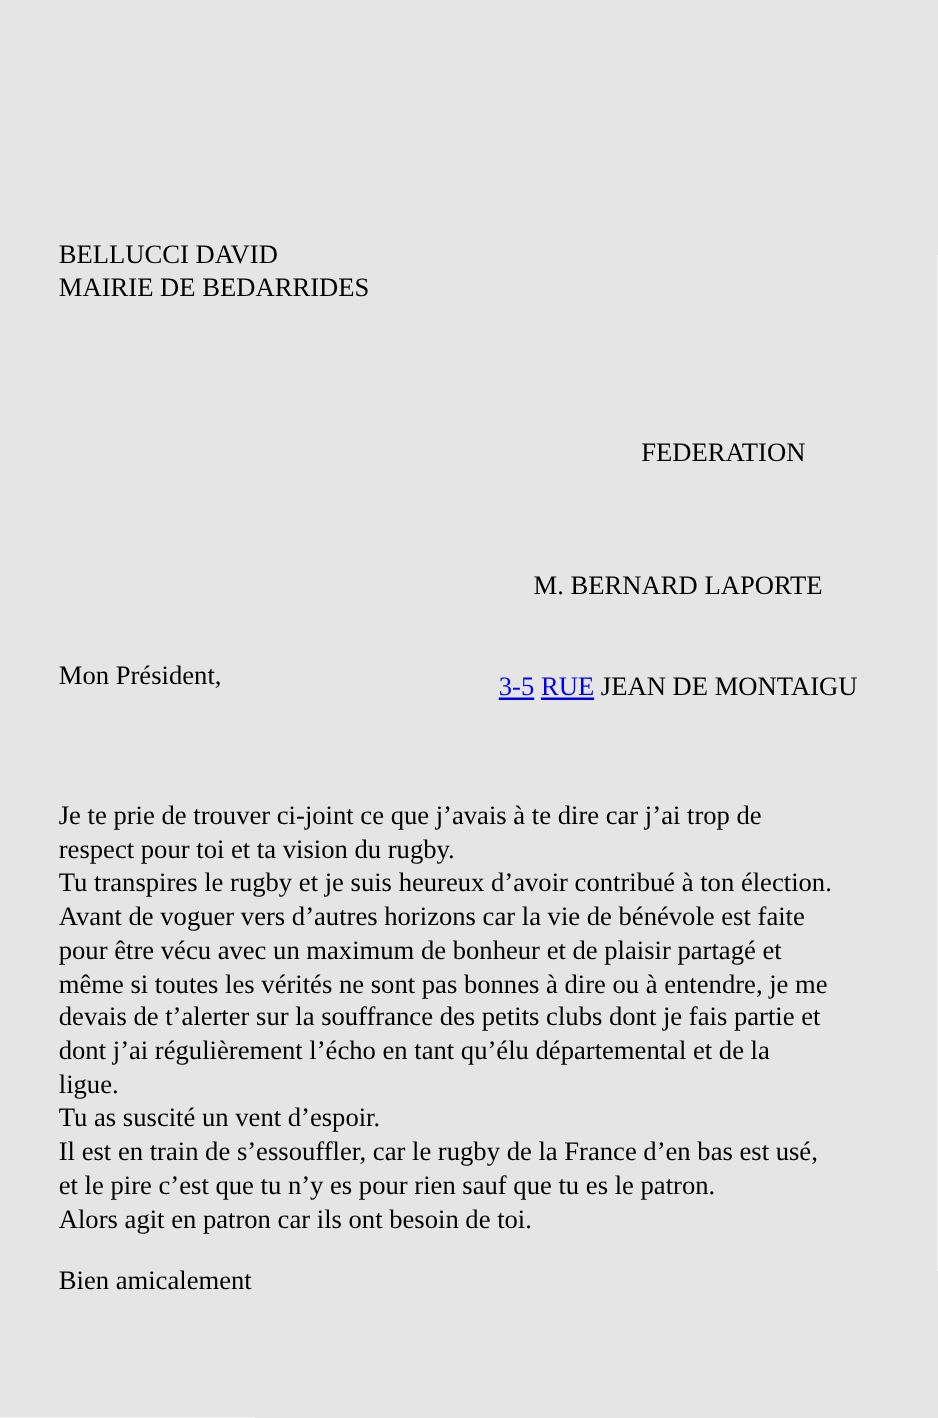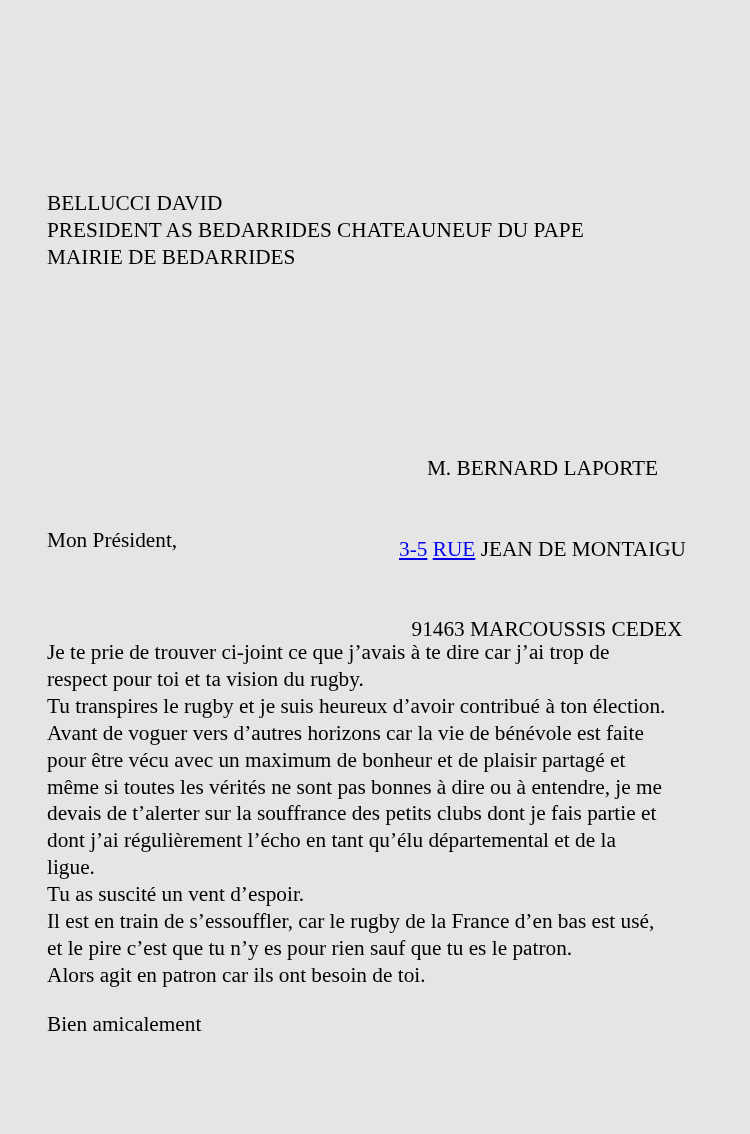--- a/index.html
+++ b/index.html
@@ -40,30 +40,29 @@
     color: #0000ee;
     text-decoration: underline;
     cursor: pointer;
   }
 </style>
 </head>
 <body>
 
 <div class="page">
 
-  <div class="block sender"><div class="line">BELLUCCI DAVID</div><div class="line">PRESIDENT AS BEDARRIDES CHATEAUNEUF DU PAPE</div><div class="line">MAIRIE DE BEDARRIDES</div></div>
+  <div class="block sender"><div class="line">BELLUCCI DAVID</div><div class="line">MAIRIE DE BEDARRIDES</div></div>
 
   <div class="block dateline">
-    <div class="line"></div>
+    <div class="line"><span class="org-first">FEDERATION</span></div>
   </div>
 
   <div class="block recipient">
     <div class="line">M. BERNARD LAPORTE</div>
     <div class="line"><a class="doc-link">3-5</a> <a class="doc-link">RUE</a> <span>JEAN DE MONTAIGU</span></div>
-    <div class="line city-line">91463 MARCOUSSIS CEDEX</div>
   </div>
 
   <div class="block salutation">Mon Président,</div>
 
   <div class="block body-text"><div class="line">Je te prie de trouver ci-joint ce que j’avais à te dire car j’ai trop de</div><div class="line">respect pour toi et ta vision du rugby.</div><div class="line">Tu transpires le rugby et je suis heureux d’avoir contribué à ton élection.</div><div class="line">Avant de voguer vers d’autres horizons car la vie de bénévole est faite</div><div class="line">pour être vécu avec un maximum de bonheur et de plaisir partagé et</div><div class="line">même si toutes les vérités ne sont pas bonnes à dire ou à entendre, je me</div><div class="line">devais de t’alerter sur la souffrance des petits clubs dont je fais partie et</div><div class="line">dont j’ai régulièrement l’écho en tant qu’élu départemental et de la</div><div class="line">ligue.</div><div class="line">Tu as suscité un vent d’espoir.</div><div class="line">Il est en train de s’essouffler, car le rugby de la France d’en bas est usé,</div><div class="line">et le pire c’est que tu n’y es pour rien sauf que tu es le patron.</div><div class="line">Alors agit en patron car ils ont besoin de toi.</div></div>
 
   <div class="block closing">Bien amicalement</div>
 
 </div>
 

